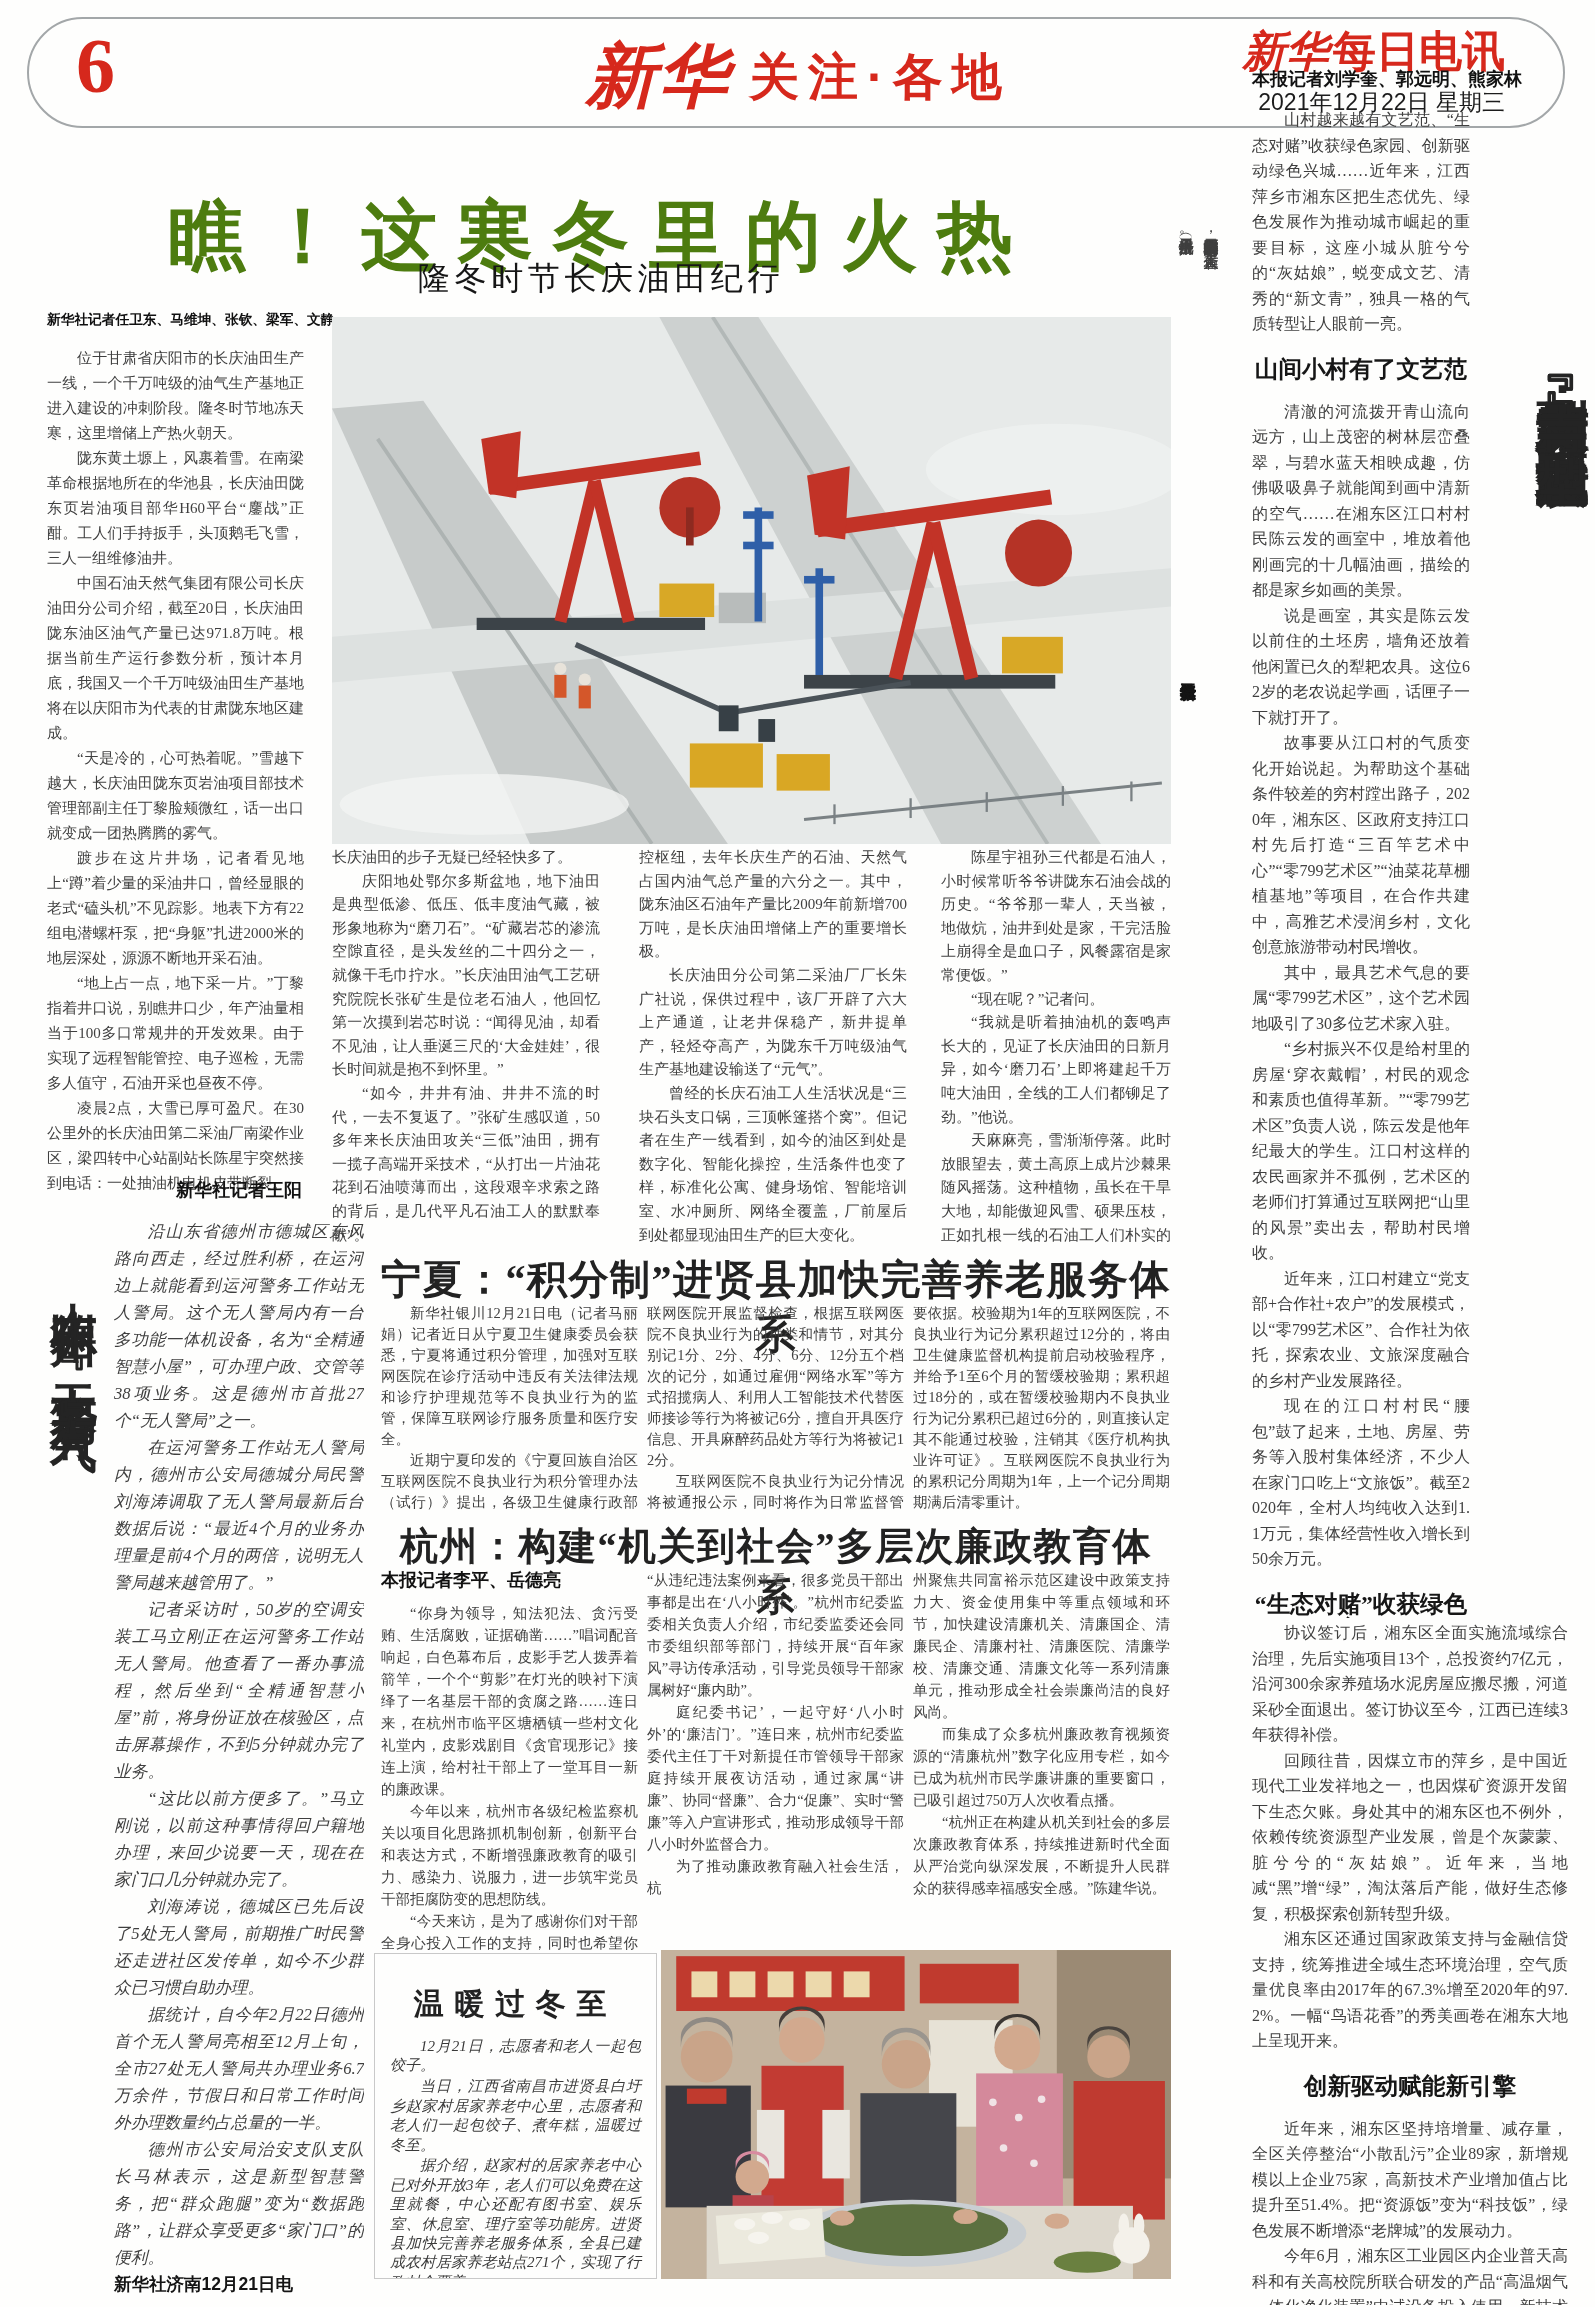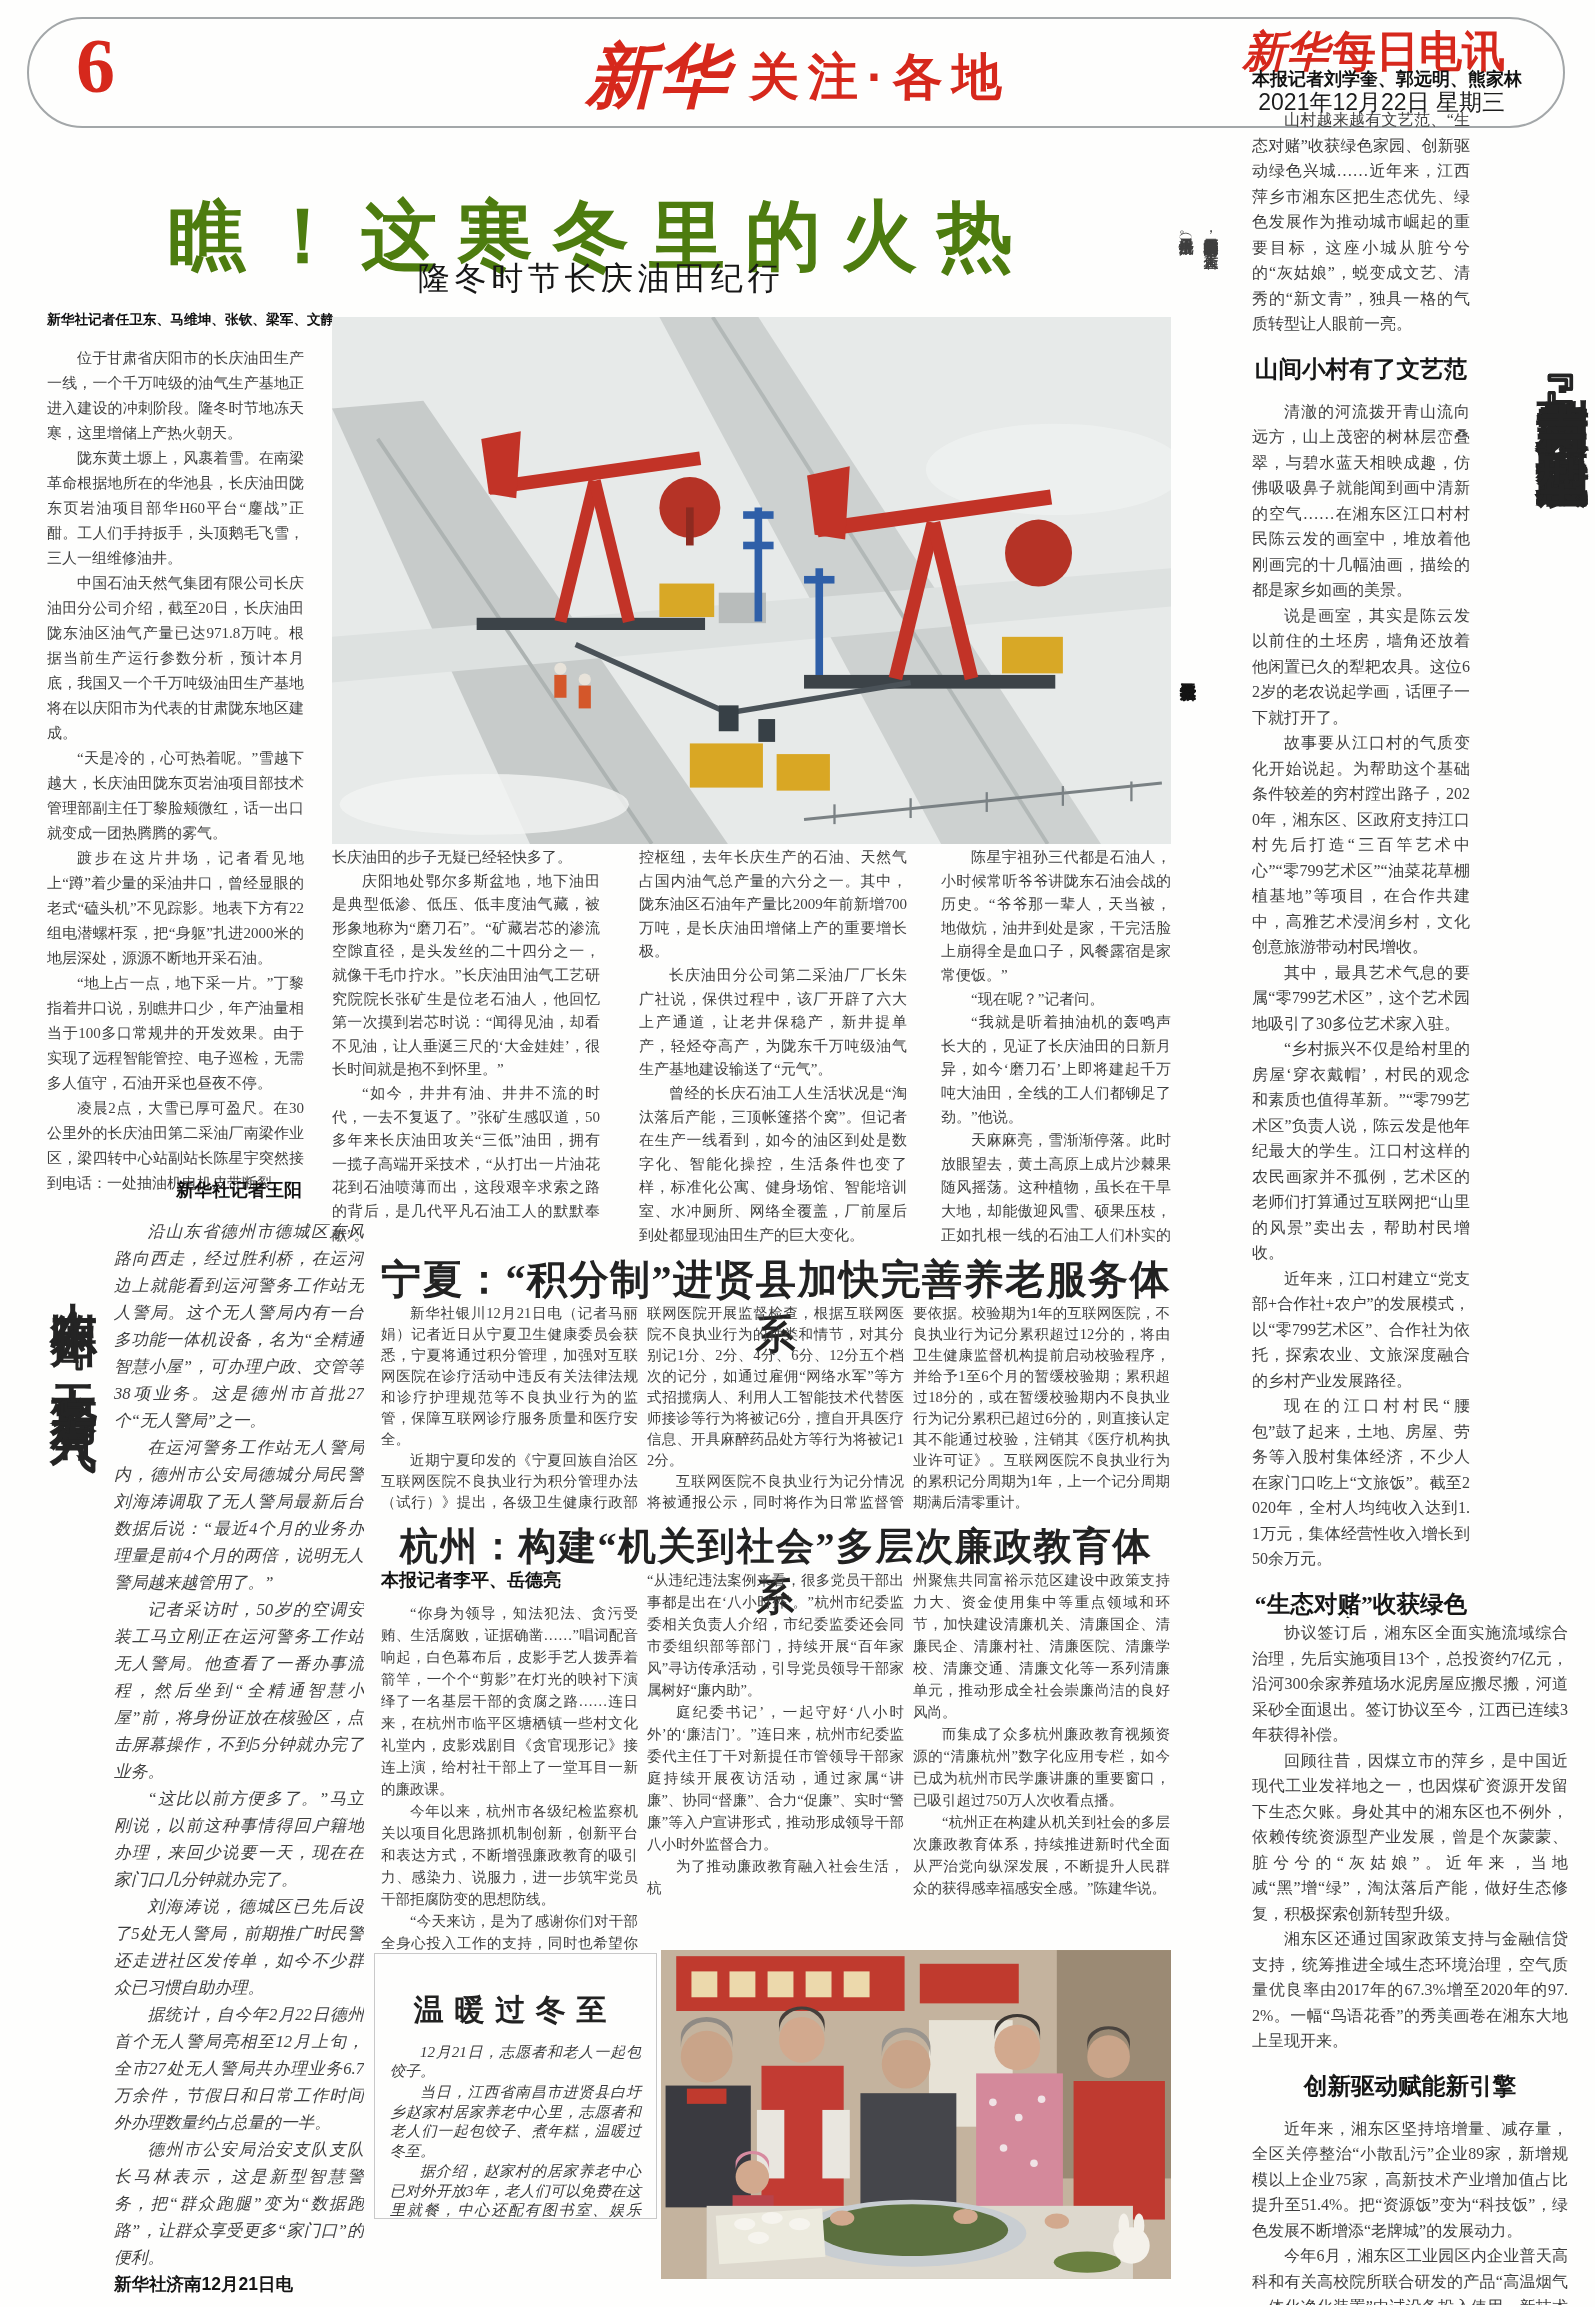--- a/index.html
+++ b/index.html
@@ -56,22 +56,22 @@
   
   .sdbyline{position:absolute;left:114px;top:1178px;width:250px;text-align:center;font-size:18px;
             font-weight:bold;font-family:"Liberation Sans",sans-serif;color:#111;}
   .sdvertical{position:absolute;left:43px;top:1264px;height:852px;writing-mode:vertical-rl;
               font-size:47px;font-weight:bold;color:#242424;letter-spacing:6px;}
   .sdbody{left:114px;top:1218px;width:250px;height:1050px;font-size:16.7px;line-height:27px;
           font-style:italic;}
   .sdwire{position:absolute;left:114px;top:2272px;width:250px;font-size:17.5px;font-weight:bold;
           font-family:"Liberation Sans",sans-serif;color:#141414;}
   
-  .warmbox{position:absolute;left:374px;top:1953px;width:283px;height:266px;border:0.8px solid #c9c9c9;
-           box-sizing:border-box;padding:30px 15px;overflow:hidden;}
+  .warmbox{position:absolute;left:374px;top:1953px;width:283px;height:326px;border:0.8px solid #c9c9c9;
+           box-sizing:border-box;padding:24px 15px;overflow:hidden;}
   .warmtitle{text-align:center;font-size:30px;font-weight:bold;letter-spacing:10.7px;color:#222;
              margin:6px 0 12px 0;}
   .warmbody{font-size:15px;line-height:19.4px;font-style:italic;text-align:justify;word-break:break-all;}
   .warmbody p{margin:0 0 1.5px 0;text-indent:2em;}
   .dumplingphoto{position:absolute;left:661px;top:1950px;width:510px;height:329px;background:#c4b39e;}
   
   .sbbyline{position:absolute;left:1252px;top:67px;font-size:18px;font-weight:bold;color:#111;
             font-family:"Liberation Sans",sans-serif;}
   .sbnarrow{left:1252px;top:107px;width:218px;height:1511px;font-size:16px;line-height:25.5px;}
   .sbwide{left:1252px;top:1620px;width:316px;height:685px;font-size:16px;line-height:25.5px;}
@@ -184,21 +184,21 @@
   <div class="vcredit">新华社记者马希平摄</div>
 
   <div class="bodycol cola cont">
       <p>长庆油田的步子无疑已经轻快多了。</p>
       <p>庆阳地处鄂尔多斯盆地，地下油田是典型低渗、低压、低丰度油气藏，被形象地称为“磨刀石”。“矿藏岩芯的渗流空隙直径，是头发丝的二十四分之一，就像干毛巾拧水。”长庆油田油气工艺研究院院长张矿生是位老石油人，他回忆第一次摸到岩芯时说：“闻得见油，却看不见油，让人垂涎三尺的‘大金娃娃’，很长时间就是抱不到怀里。”</p>
       <p>“如今，井井有油、井井不流的时代，一去不复返了。”张矿生感叹道，50多年来长庆油田攻关“三低”油田，拥有一揽子高端开采技术，“从打出一片油花花到石油喷薄而出，这段艰辛求索之路的背后，是几代平凡石油工人的默默奉献”。</p>
     </div>
   <div class="bodycol colb cont">
       <p>控枢纽，去年长庆生产的石油、天然气占国内油气总产量的六分之一。其中，陇东油区石油年产量比2009年前新增700万吨，是长庆油田增储上产的重要增长极。</p>
       <p>长庆油田分公司第二采油厂厂长朱广社说，保供过程中，该厂开辟了六大上产通道，让老井保稳产，新井提单产，轻烃夺高产，为陇东千万吨级油气生产基地建设输送了“元气”。</p>
-      <p>曾经的长庆石油工人生活状况是“淘汰落后产能，三顶帐篷搭个窝”。但记者在生产一线看到，如今的油区到处是数字化、智能化操控，生活条件也变了样，标准化公寓、健身场馆、智能培训室、水冲厕所、网络全覆盖，厂前屋后到处都显现油田生产的巨大变化。</p>
+      <p>曾经的长庆石油工人生活状况是“三块石头支口锅，三顶帐篷搭个窝”。但记者在生产一线看到，如今的油区到处是数字化、智能化操控，生活条件也变了样，标准化公寓、健身场馆、智能培训室、水冲厕所、网络全覆盖，厂前屋后到处都显现油田生产的巨大变化。</p>
     </div>
   <div class="bodycol colc">
     <div>
         <p>陈星宇祖孙三代都是石油人，小时候常听爷爷讲陇东石油会战的历史。“爷爷那一辈人，天当被，地做炕，油井到处是家，干完活脸上崩得全是血口子，风餐露宿是家常便饭。”</p>
         <p>“现在呢？”记者问。</p>
         <p>“我就是听着抽油机的轰鸣声长大的，见证了长庆油田的日新月异，如今‘磨刀石’上即将建起千万吨大油田，全线的工人们都铆足了劲。”他说。</p>
         <p>天麻麻亮，雪渐渐停落。此时放眼望去，黄土高原上成片沙棘果随风摇荡。这种植物，虽长在干旱大地，却能傲迎风雪、硕果压枝，正如扎根一线的石油工人们朴实的韧。</p>
       </div>
 
   </div>

